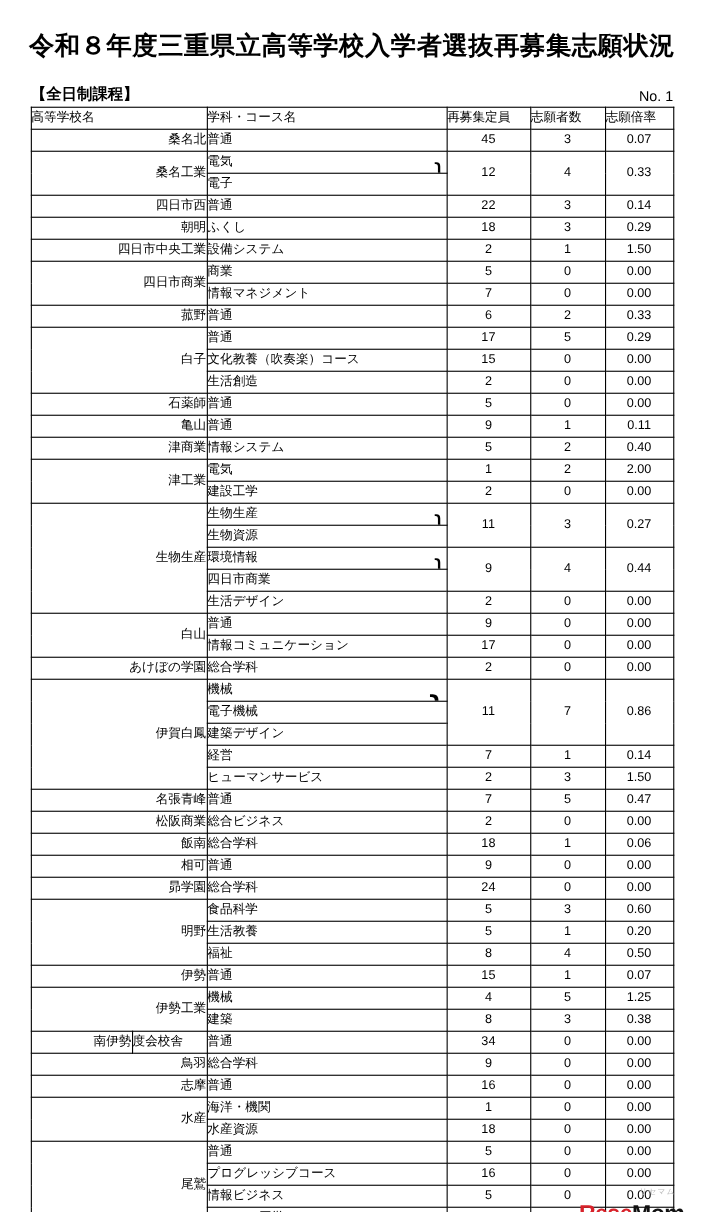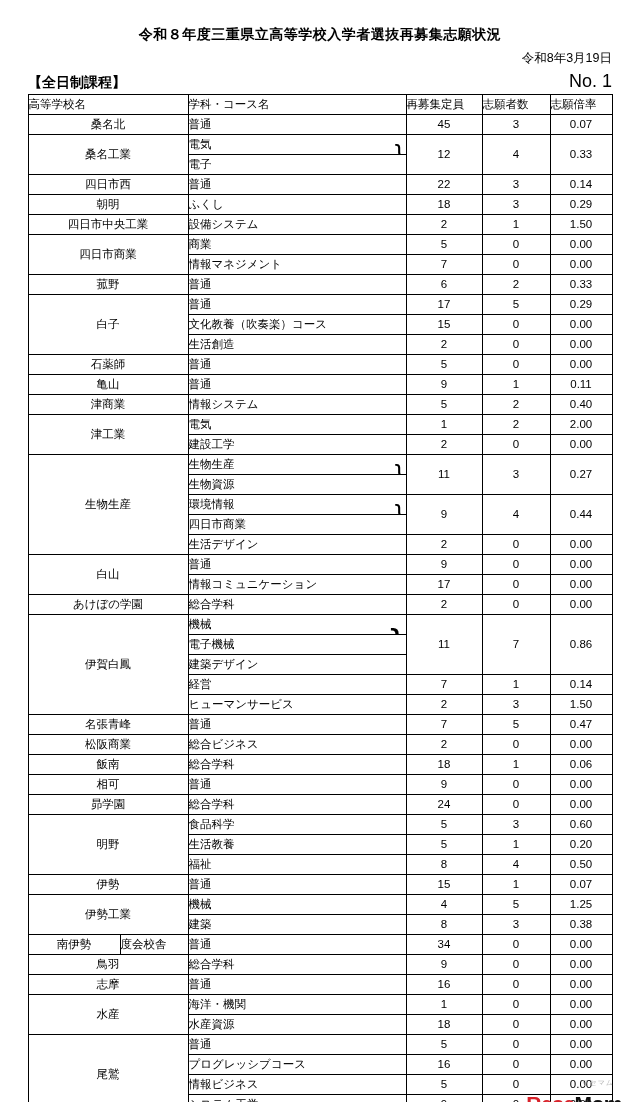--- a/index.html
+++ b/index.html
@@ -17,43 +17,43 @@
   }
   .page {
     width: 640px;
     height: 1102px;
     position: relative;
     box-sizing: border-box;
     padding: 0;
   }
   .title {
     text-align: center;
-    font-size: 14px;
+    font-size: 23px;
     font-weight: bold;
     letter-spacing: 0.5px;
     margin: 26px 0 0 0;
     padding-left: 0;
   }
   .subtitle {
     text-align: right;
     font-size: 12.5px;
     margin: 6px 28px 0 0;
   }
   .meta-row {
     display: flex;
     align-items: flex-end;
     justify-content: space-between;
-    margin: 4px 28px 2px 28px;
+    margin: 20px 28px 2px 28px;
   }
   .course-label {
     font-size: 14px;
     font-weight: bold;
   }
   .page-no {
-    font-size: 18px;
+    font-size: 13px;
   }
   table.main {
     border-collapse: collapse;
     table-layout: fixed;
     margin: 0 auto;
     width: 584px;
     border: 1.5px solid #000;
   }
   table.main th, table.main td {
     border: 1px solid #000;
@@ -69,21 +69,21 @@
   }
   col.c-school { width: 92px; }
   col.c-campus { width: 68px; }
   col.c-course { width: 218px; }
   col.c-cap    { width: 76px; }
   col.c-app    { width: 68px; }
   col.c-rate   { width: 62px; }
 
   td.school {
     padding-left: 5px;
-    text-align: center;
+    text-align: right;
     white-space: nowrap;
     overflow: hidden;
     margin-left: 44px;
   }
   td.campus {
     white-space: nowrap;
     overflow: hidden;
   }
   td.course {
     padding-left: 6px;
@@ -136,21 +136,20 @@
     color: #b9b9b9;
     letter-spacing: 1px;
   }
 </style>
 </head>
 <body>
 
 <div class="page">
 
   <div class="title">令和８年度三重県立高等学校入学者選抜再募集志願状況</div>
-  <div class="subtitle">令和8年3月19日</div>
 
   <div class="meta-row">
     <div class="course-label">【全日制課程】</div>
     <div class="page-no">No. 1</div>
   </div>
 
   <table class="main">
     <colgroup>
       <col class="c-school">
         <col class="c-campus">

